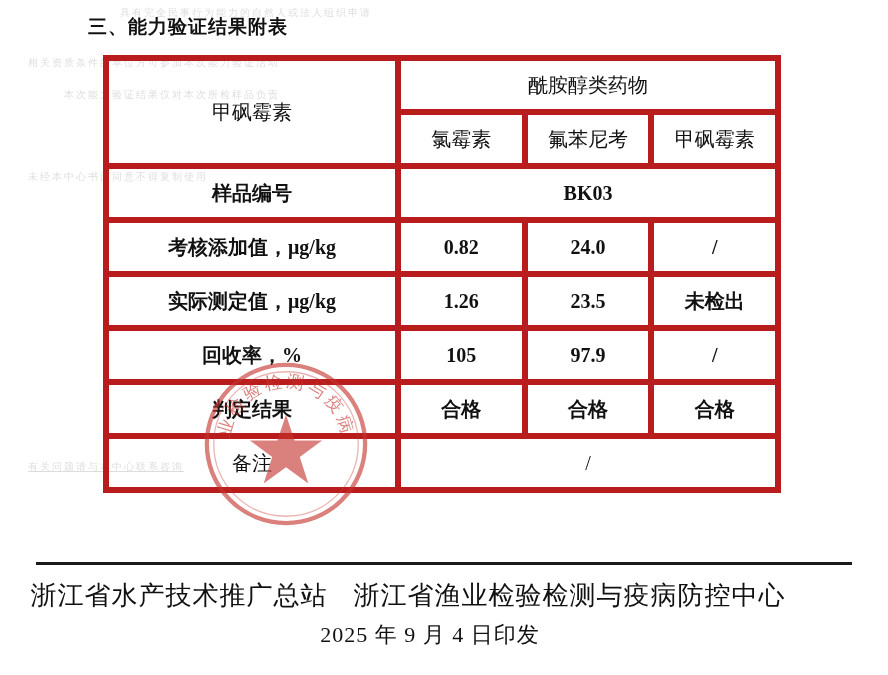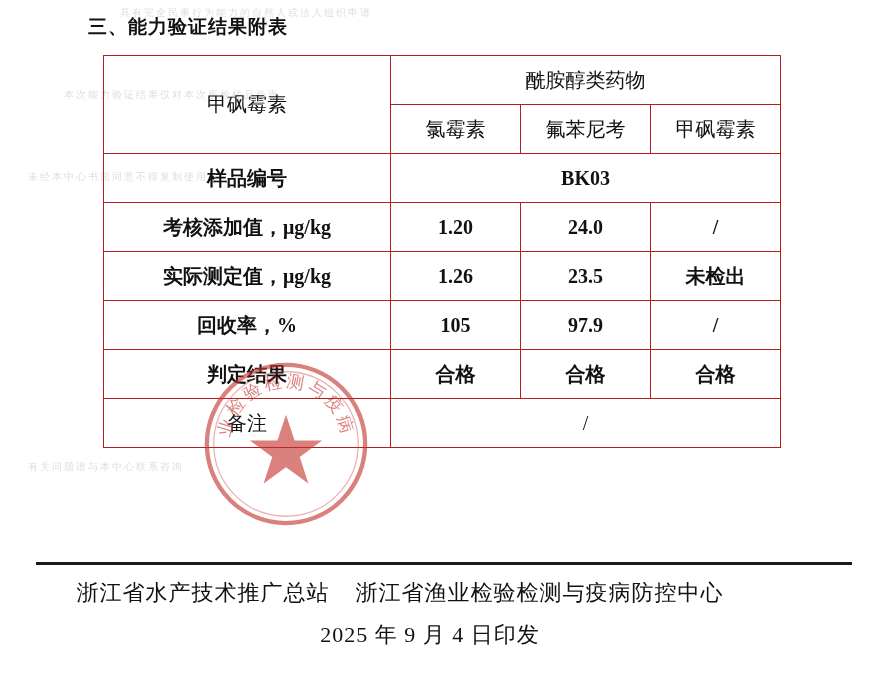--- a/index.html
+++ b/index.html
@@ -51,21 +51,21 @@
 
   table.result-table {
     position: absolute;
     left: 103px;
     top: 55px;
     width: 678px;
     border-collapse: collapse;
     table-layout: fixed;
   }
   table.result-table td {
-    border: 1px solid #b91c1c;
+    border: 6px solid #b91c1c;
     text-align: center;
     vertical-align: middle;
     font-size: 20px;
     padding: 0;
     height: 48px;
     font-family: "Liberation Serif", "DejaVu Serif", serif;
   }
   td.hdr-item {
     width: 286px;
   }
@@ -107,44 +107,46 @@
     width: 816px;
     height: 3px;
     background: #1a1a1a;
   }
   .footer-line1 {
     position: absolute;
     left: 0;
     top: 578px;
     width: 800px;
     text-align: center;
-    font-size: 22px;
+    font-size: 26px;
     letter-spacing: 1px;
+    padding-left: 8px;
   }
   .footer-line1 .org2 {
     margin-left: 26px;
   }
   .footer-line2 {
     position: absolute;
     left: 0;
     top: 620px;
     width: 860px;
     text-align: center;
     font-size: 22px;
     letter-spacing: 1px;
   }
 </style>
 </head>
 <body>
 
 <div class="ghost-layer">
   <div class="ghost" style="left:120px; top:6px;">具有完全民事行为能力的自然人或法人组织申请</div>
+  <div class="ghost" style="left:28px;  top:56px;">相关资质条件的单位方可参加本次能力验证活动</div>
   <div class="ghost" style="left:28px;  top:88px;margin-left:36px;">本次能力验证结果仅对本次所检样品负责</div>
   <div class="ghost" style="left:28px;  top:170px;">未经本中心书面同意不得复制使用</div>
-  <div class="ghost" style="left:28px;  top:460px;">有关问题请与本中心联系咨询</div>
+  <div class="ghost" style="left:28px;  top:460px;text-decoration:underline;">有关问题请与本中心联系咨询</div>
 </div>
 
 <div class="page">
 
   <div class="section-title">三、能力验证结果附表</div>
 
   <table class="result-table">
     <tbody>
       <tr>
         <td class="hdr-item" rowspan="2">甲砜霉素</td>
@@ -156,21 +158,21 @@
         <td class="col-drug">甲砜霉素</td>
       </tr>
 
       <tr>
         <td class="tall">样品编号</td>
         <td class="tall num" colspan="3">BK03</td>
       </tr>
 
       <tr>
         <td class="tall">考核添加值，μg/kg</td>
-        <td class="tall num">1.20</td>
+        <td class="tall num">0.82</td>
         <td class="tall num">24.0</td>
         <td class="tall num">/</td>
       </tr>
 
       <tr>
         <td class="tall">实际测定值，μg/kg</td>
         <td class="tall num">1.26</td>
         <td class="tall num">23.5</td>
         <td class="tall num">未检出</td>
       </tr>

